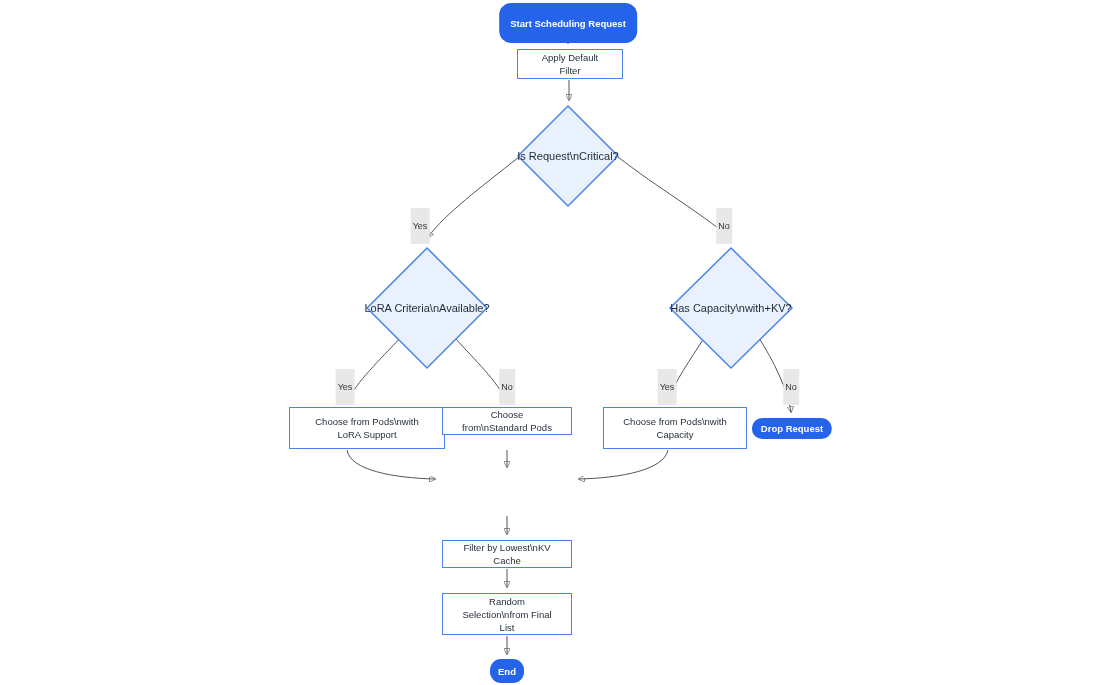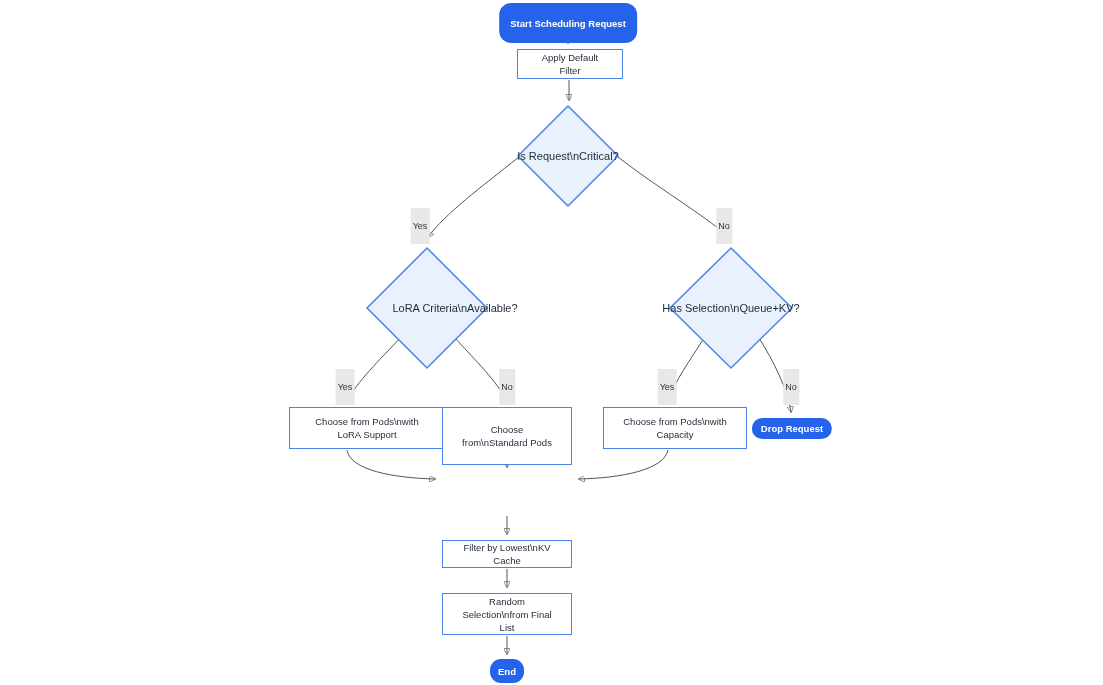--- a/index.html
+++ b/index.html
@@ -96,34 +96,34 @@
   <div class="node stadium" style="left:568px; top:3px;">Start Scheduling Request</div>
 
   <div class="node stadium" style="left:792px; top:418px; height:21px; padding:0 9px; border-radius:10.5px;">Drop Request</div>
 
   <div class="node stadium" style="left:507px; top:659px; height:22px; padding:12px 8px; border-radius:11px;">End</div>
 
   <div class="node process" style="left:517px; top:49px; width:106px; height:30px;">Apply Default Filter</div>
 
   <div class="node process" style="left:277px; top:407px; width:156px; height:42px;margin-left:12px;">Choose from Pods\nwith LoRA Support</div>
 
-  <div class="node process" style="left:442px; top:407px; width:130px; height:58px;">Choose from\nStandard Pods</div>
+  <div class="node process" style="left:442px; top:407px; width:130px; height:28px;">Choose from\nStandard Pods</div>
 
   <div class="node process" style="left:603px; top:407px; width:144px; height:42px;">Choose from Pods\nwith Capacity</div>
 
 
   <div class="node process" style="left:442px; top:540px; width:130px; height:28px;">Filter by Lowest\nKV Cache</div>
 
   <div class="node process" style="left:442px; top:593px; width:130px; height:42px;">Random Selection\nfrom Final List</div>
 
   <div class="decision-label" style="left:568px; top:156px;">Is Request\nCritical?</div>
 
-  <div class="decision-label" style="left:427px; top:308px;margin-left:28px;">LoRA Criteria\nAvailable?</div>
+  <div class="decision-label" style="left:427px; top:308px;">LoRA Criteria\nAvailable?</div>
 
-  <div class="decision-label" style="left:731px; top:308px;">Has Selection\nQueue+KV?</div>
+  <div class="decision-label" style="left:731px; top:308px;">Has Capacity\nwith+KV?</div>
 
   <div class="edge-label" style="left:420px; top:226px;">Yes</div>
 
   <div class="edge-label" style="left:724px; top:226px;">No</div>
 
   <div class="edge-label" style="left:345px; top:387px;">Yes</div>
 
   <div class="edge-label" style="left:507px; top:387px;">No</div>
 
   <div class="edge-label" style="left:667px; top:387px;">Yes</div>

